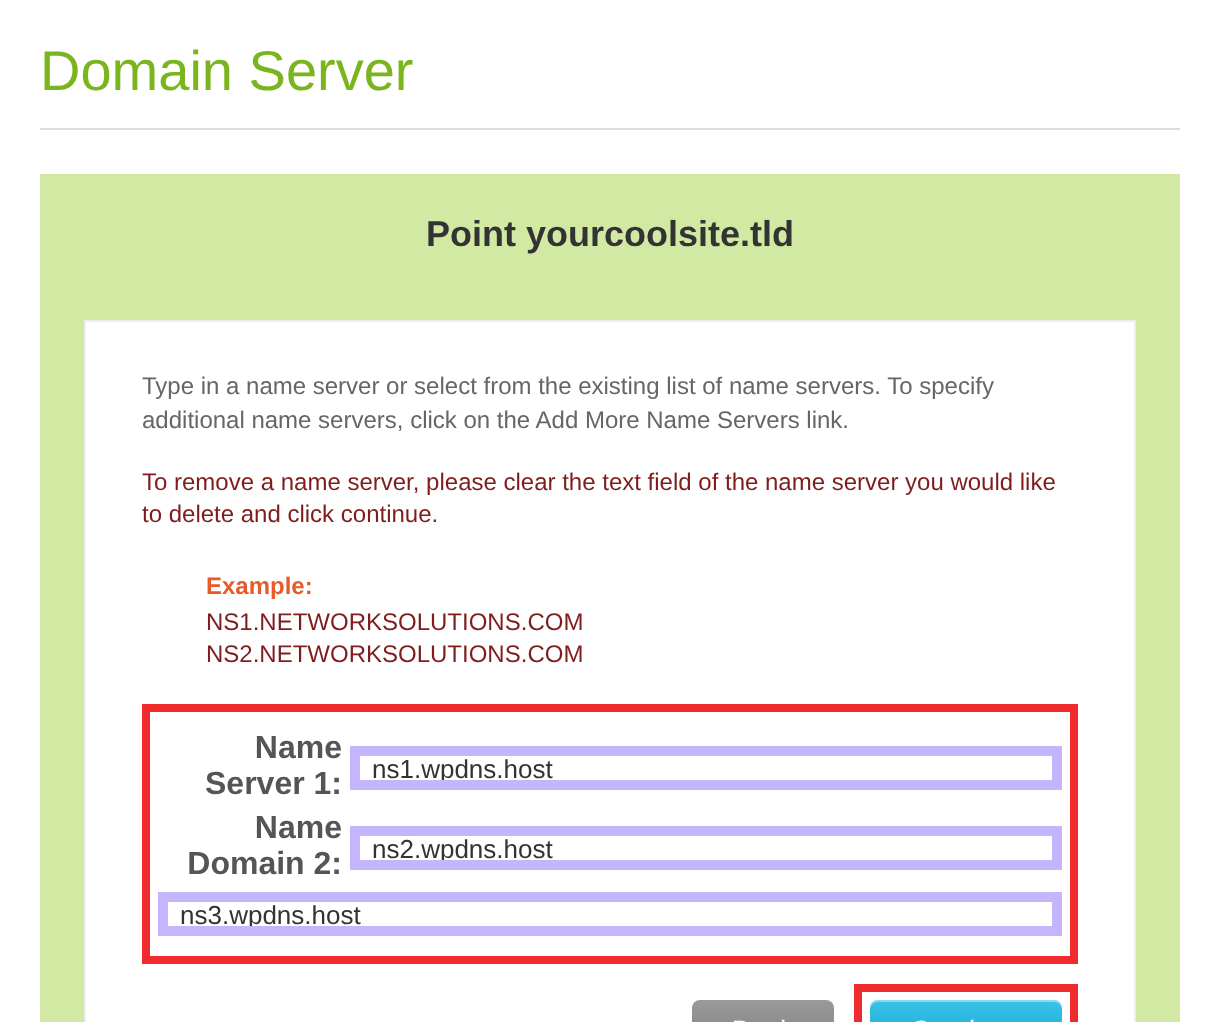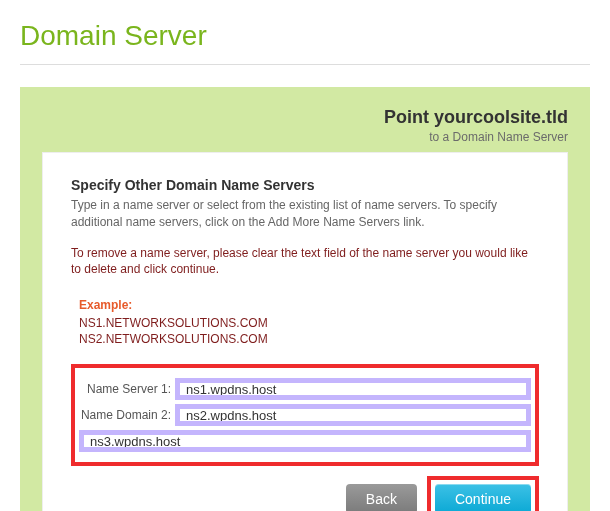--- a/index.html
+++ b/index.html
@@ -20,22 +20,22 @@
   .hr {
     border: none;
     border-top: 1px solid #ddd;
     margin: 0 0 22px 0;
   }
   .panel-outer {
     background: #d2e9a3;
     padding: 20px 22px 28px 22px;
   }
   .panel-header {
-    text-align: right;
-    margin-bottom: 8px;
+    text-align: center;
+    margin-bottom: 32px;
   }
   .panel-title {
     color: #333;
     font-size: 18px;
     font-weight: bold;
     margin: 0 0 2px 0;
   }
   .panel-subtitle {
     color: #6b6b6b;
     font-size: 12px;
@@ -57,21 +57,21 @@
     line-height: 1.4;
     margin: 0 0 14px 0;
   }
   .section-note {
     font-size: 12px;
     color: #7f1d1d;
     line-height: 1.4;
     margin: 0 0 20px 0;
   }
   .example-block {
-    margin-left: 8px;
+    margin-left: 32px;
     margin-bottom: 18px;
   }
   .example-label {
     color: #e75b2b;
     font-weight: bold;
     font-size: 12px;
     margin: 0 0 4px 0;
   }
   .example-line {
     font-size: 12px;
@@ -82,25 +82,26 @@
     border: 4px solid #ef2b2d;
     padding: 6px 4px;
     margin-bottom: 10px;
   }
   .ns-row {
     display: flex;
     align-items: center;
     margin: 4px 0;
   }
   .ns-label {
-    font-size: 12px;
+    font-size: 16px;
     color: #555;
     width: 96px;
     text-align: right;
     padding-right: 4px;
+    font-weight: bold;
   }
   .ns-input {
     flex: 1;
     font-size: 13px;
     padding: 3px 6px;
     border: 5px solid #c4b5fd;
     color: #333;
     height: 22px;
   }
   .button-bar {
@@ -133,25 +134,23 @@
 </style>
 </head>
 <body>
 
 <h1 class="page-title">Domain Server</h1>
 <hr class="hr">
 
 <div class="panel-outer">
   <div class="panel-header">
     <div class="panel-title">Point yourcoolsite.tld</div>
-    <div class="panel-subtitle">to a Domain Name Server</div>
   </div>
 
   <div class="panel-inner">
-    <div class="section-heading">Specify Other Domain Name Servers</div>
     <div class="section-text">Type in a name server or select from the existing list of name servers. To specify additional name servers, click on the Add More Name Servers link.</div>
     <div class="section-note">To remove a name server, please clear the text field of the name server you would like to delete and click continue.</div>
 
     <div class="example-block">
       <div class="example-label">Example:</div>
       <div class="example-line">NS1.NETWORKSOLUTIONS.COM</div>
       <div class="example-line">NS2.NETWORKSOLUTIONS.COM</div>
     </div>
 
     <div class="ns-rows">

